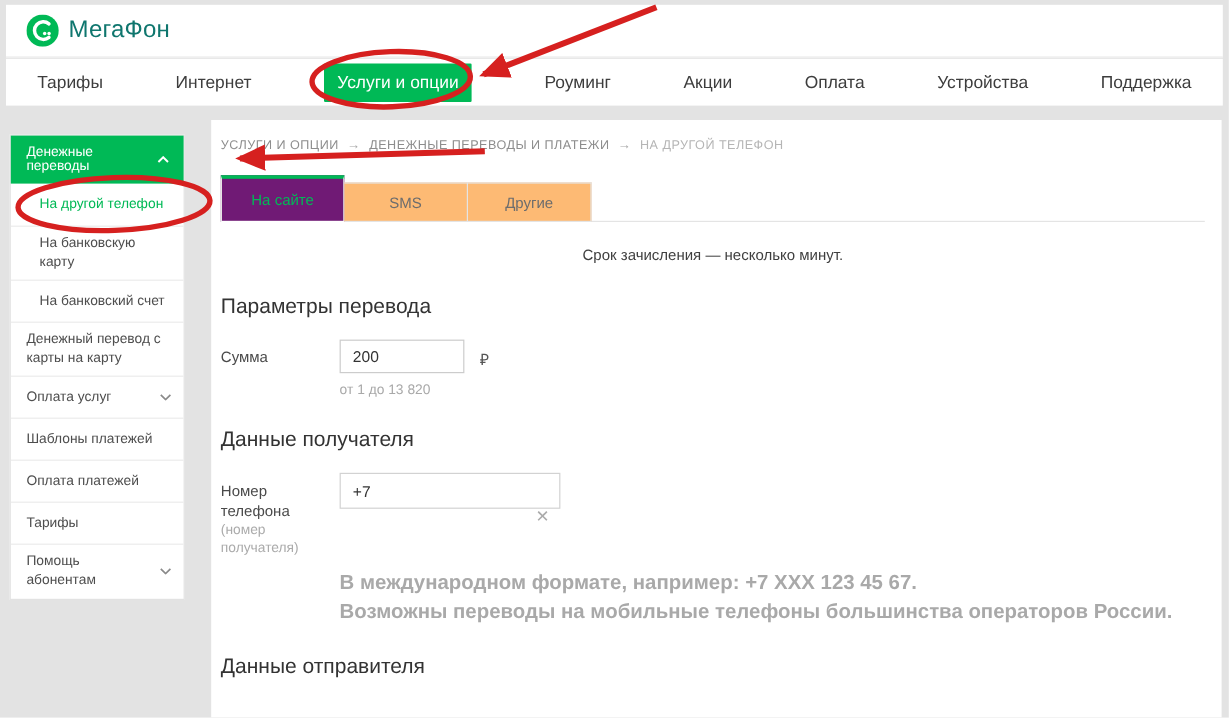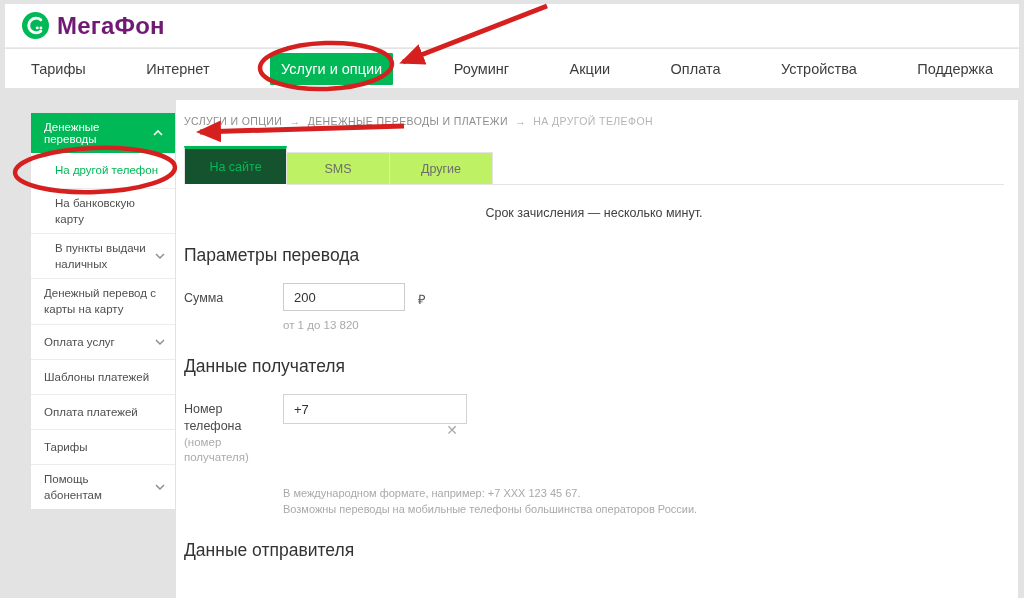--- a/index.html
+++ b/index.html
@@ -13,21 +13,21 @@
   }
   .screen { position:absolute; inset:0; }
 
   
   .topbar {
     position:absolute; left:5px; right:5px; top:4px; height:44px;
     background:#fff; border-bottom:1px solid #ececec;
     display:flex; align-items:center; padding-left:17px;
   }
   .logo { display:flex; align-items:center; gap:8px; cursor:pointer; }
-  .logo-text { font-size:24px; font-weight:bold; color:#701a75; letter-spacing:.2px; }
+  .logo-text { font-size:20px; font-weight:normal; color:#0f766e; letter-spacing:.2px; }
 
   
   .mainnav {
     position:absolute; left:5px; right:5px; top:49px; height:39px;
     background:#fff;
     display:flex; align-items:center; justify-content:space-between;
     padding:0 26px;
   }
   .nav-item { font-size:14.5px; color:#3d3d3d; cursor:pointer; white-space:nowrap; }
   .nav-item.active {
@@ -44,57 +44,57 @@
   .bc-sep { color:#a8a8a8; font-size:11px; }
   .bc-current { color:#b5b5b5; }
 
   .page-title {
     margin-top:23px; font-size:28px; font-weight:400; color:#00B956; letter-spacing:.2px;
   }
 
   
   .tabs { display:flex; align-items:flex-end; margin-top:19px; border-bottom:1px solid #e4e4e4; }
   .tab {
-    width:103px; height:33px; background:#bef264;
+    width:103px; height:33px; background:#fdba74;
     border:1px solid #e4e4e4; border-left:none;
     display:flex; align-items:center; justify-content:center;
     font-size:12.5px; color:#6d6d6d; cursor:pointer; margin-bottom:-1px;
   }
   .tab.active {
-    height:39px; background:#14532d; color:#00B956;
+    height:39px; background:#701a75; color:#00B956;
     border-left:1px solid #e4e4e4;
     border-top:3px solid #00B956; border-bottom:1px solid #fff;
   }
 
   .note { margin-top:21px; font-size:12.5px; color:#3f3f3f;text-align:center; }
 
   .section-h { margin-top:25px; font-size:17.5px; font-weight:normal; color:#333; }
   .section-h.tight { margin-top:22px; }
 
   .form-row { display:flex; margin-top:17px; }
   .flabel { width:99px; flex:none; padding-top:7px; font-size:12.5px; color:#4a4a4a; line-height:1.35; }
   .flabel .sub { display:block; color:#ababab; font-size:11.5px; }
   .input-wrap { position:relative; }
   input.fld {
     border:1px solid #cccccc; background:#fff; font-family:inherit;
     font-size:13px; color:#333; padding:0 10px; outline:none;
   }
-  input.amount { width:122px; height:28px; }
+  input.amount { width:104px; height:28px; }
   input.phone  { width:184px; height:30px; padding-right:30px; border-color:#d2d2d2; }
   .clear-x {
     position:absolute; right:9px; top:50%; transform:translateY(-50%);
     color:#ababab; font-size:14px; line-height:1; cursor:pointer;
   }
   .currency { margin-left:13px; padding-top:7px; font-size:13px; color:#555; }
   .hint { margin-left:99px; margin-top:8px; font-size:11.5px; color:#a9a9a9; }
-  .hints { margin-left:99px; margin-top:20px; font-size:11px; color:#a9a9a9; line-height:1.45; }
+  .hints { margin-left:99px; margin-top:8px; font-size:17px; color:#a9a9a9; line-height:1.45;font-weight:bold; }
 
   
   .sidebar {
-    position:absolute; left:30px; top:112px; width:146px;
+    position:absolute; left:8px; top:112px; width:146px;
     background:#fff; border:1px solid #e2e2e2; z-index:2;
   }
   .sb-header {
     background:#00B956; color:#fff; min-height:40px;
     display:flex; align-items:center; justify-content:space-between;
     padding:0 12px 0 13px; font-size:11.5px; cursor:pointer;
   }
   .sb-item {
     display:flex; align-items:center; justify-content:space-between;
     min-height:35px; padding:6px 10px 6px 13px;
@@ -202,26 +202,21 @@
       </span>
     </div>
     <div class="sb-list">
       <div class="sb-item sub active">
         <span>На другой телефон</span>
       </div>
       <div class="sb-item sub">
         <span>На банковскую карту</span>
       </div>
       <div class="sb-item sub">
-        <span>В пункты выдачи наличных</span>
-        <span class="chev">
-          <svg viewBox="0 0 10 6">
-              <path d="M1 1 L5 5 L9 1" fill="none" stroke="#8a8a8a" stroke-width="1.4"></path>
-            </svg>
-        </span>
+        <span>На банковский счет</span>
       </div>
       <div class="sb-item">
         <span>Денежный перевод с карты на карту</span>
       </div>
       <div class="sb-item">
         <span>Оплата услуг</span>
         <span class="chev">
           <svg viewBox="0 0 10 6">
               <path d="M1 1 L5 5 L9 1" fill="none" stroke="#8a8a8a" stroke-width="1.4"></path>
             </svg>

